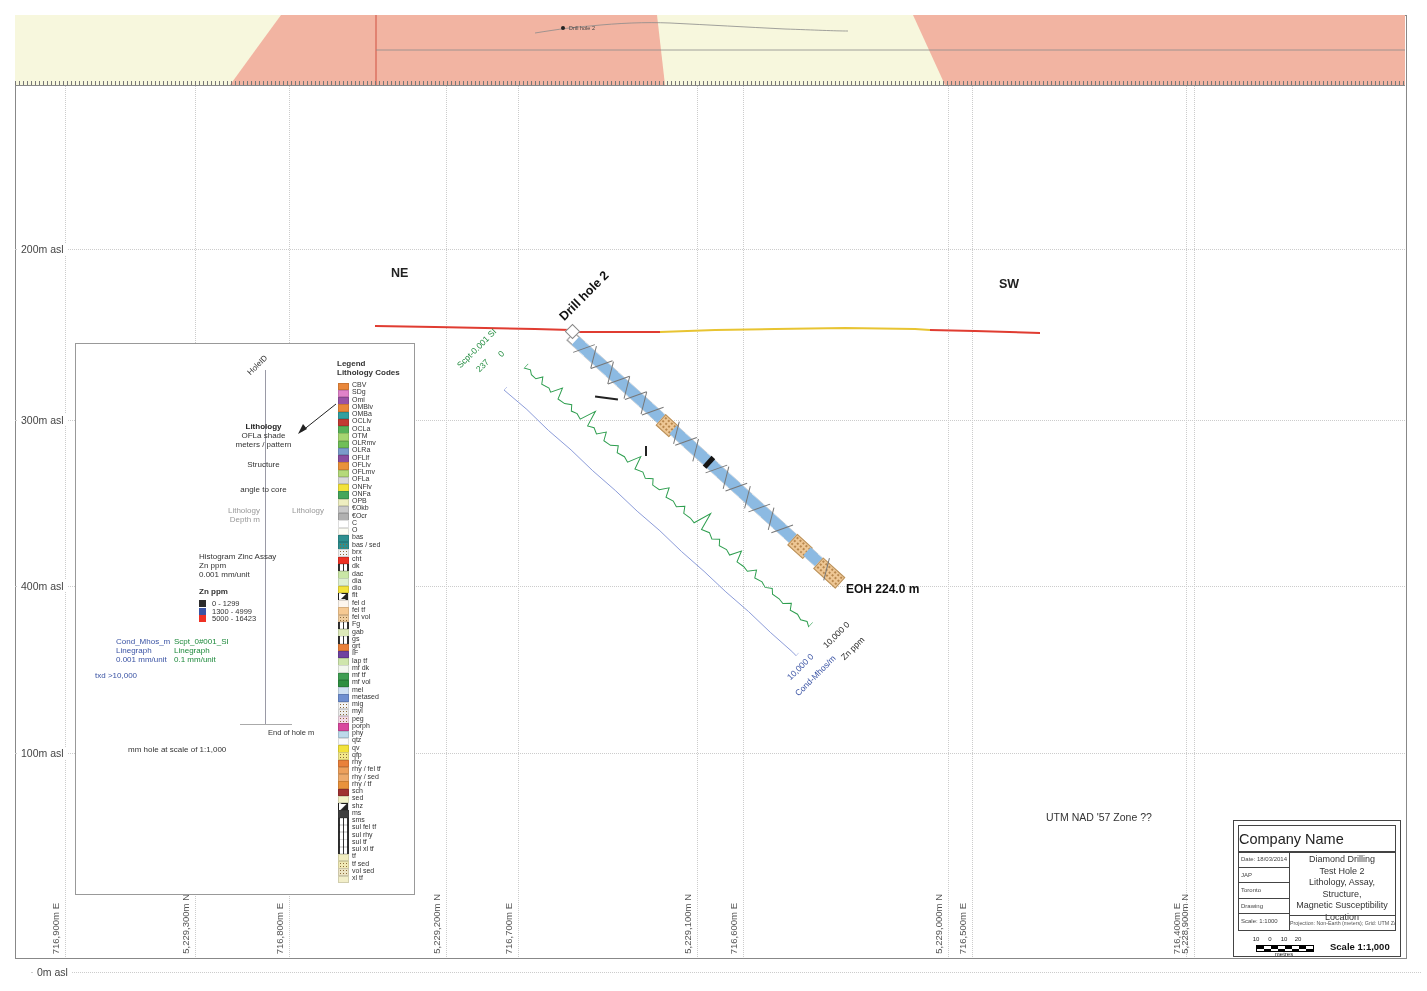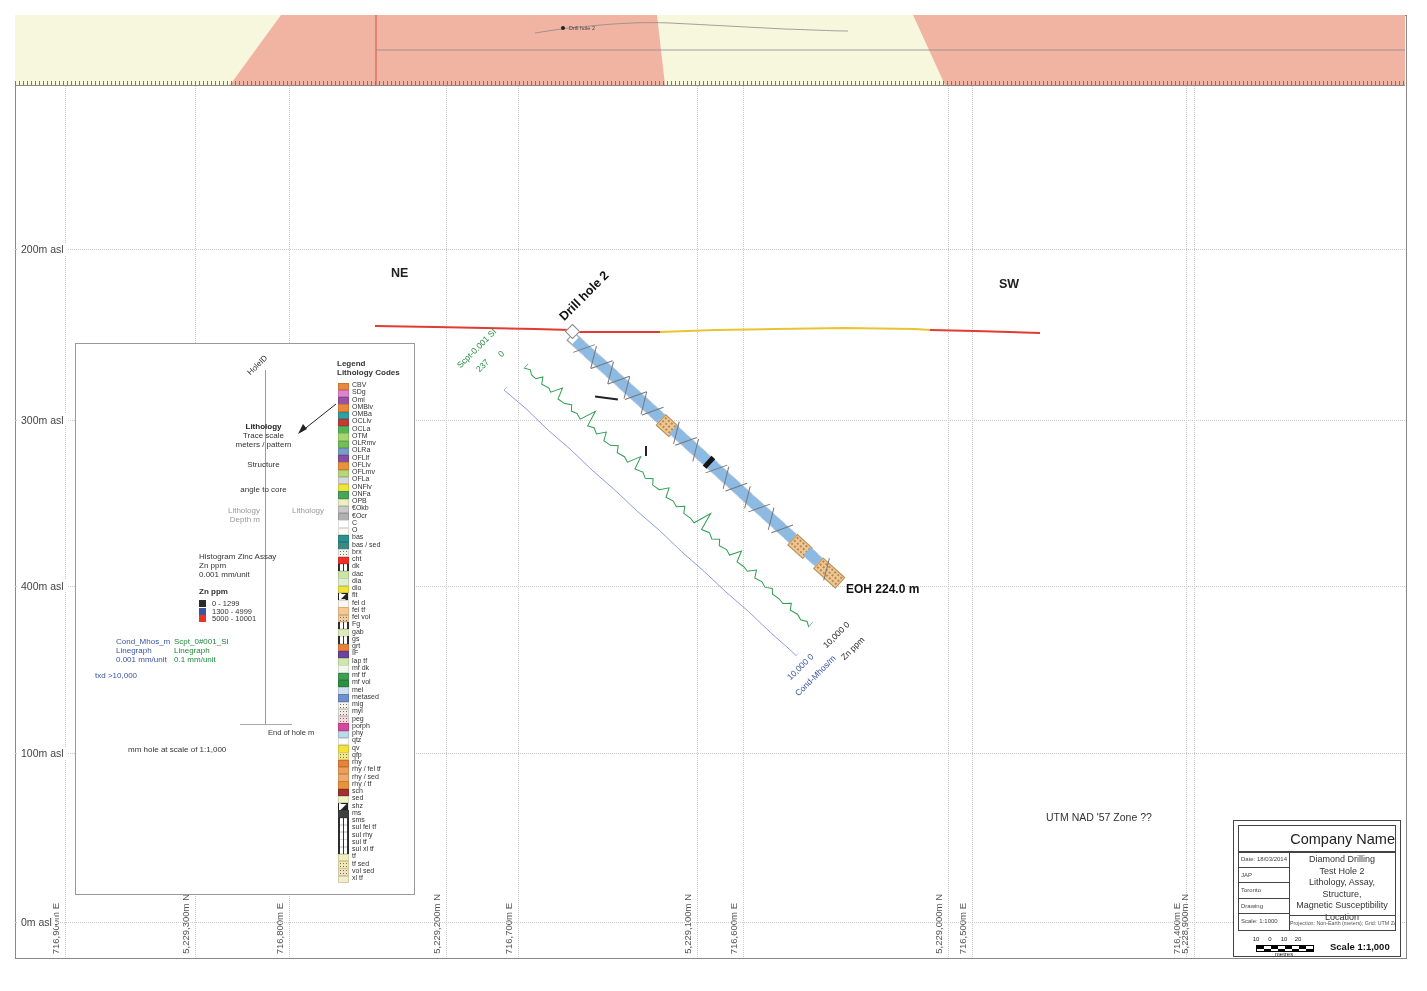--- a/index.html
+++ b/index.html
@@ -57,21 +57,21 @@
   .lrow .chip{position:absolute;left:0;top:0.5px;width:9px;height:5.5px;border:0.5px solid #00000022;}
   .lrow .code{position:absolute;left:14px;top:-1px;font-size:7px;color:#333;white-space:nowrap;}
   .znrow{position:absolute;left:123px;height:8px;}
   .znrow .chip{position:absolute;left:0;top:0;width:7px;height:7px;}
   .znrow .zlab{position:absolute;left:13px;top:-1px;font-size:7.5px;color:#333;white-space:nowrap;}
   
   #info-block{left:1049px;top:463px;font-size:11px;line-height:14.2px;color:#333;}
   #utm-note{left:1046px;top:811px;font-size:10.5px;color:#333;}
   #title-block{left:1233px;top:820px;width:166px;height:135px;background:#fff;border:1px solid #444;}
   #tb-header{position:absolute;left:4px;top:4px;width:156px;height:26px;border:1px solid #444;
-    text-align:right;line-height:26px;font-size:14.5px;color:#222;}
+    text-align:left;line-height:26px;font-size:14.5px;color:#222;}
   #tb-body{position:absolute;left:4px;top:30px;width:156px;height:78px;border:1px solid #444;}
   #tb-left{position:absolute;left:0;top:0;width:50px;height:100%;border-right:1px solid #444;}
   .tb-row{position:absolute;left:0;width:50px;height:15.6px;border-bottom:1px solid #444;
     font-size:6px;color:#444;line-height:15.6px;padding-left:2px;box-sizing:border-box;white-space:nowrap;overflow:hidden;}
   #tb-project{position:absolute;left:52px;top:2px;width:102px;font-size:9px;line-height:11.5px;
     text-align:center;color:#333;}
   #tb-proj-row{position:absolute;left:51px;bottom:0;width:105px;height:14px;border-top:1px solid #444;
     font-size:5.3px;color:#555;line-height:14px;text-align:center;white-space:nowrap;overflow:hidden;}
   #tb-scale-area{position:absolute;left:4px;top:108px;width:156px;height:24px;}
   #sb-bar{position:absolute;left:18px;top:16px;width:56px;height:5px;border:0.5px solid #000;}
@@ -131,21 +131,21 @@
     </div>
     <div class="hgrid" style="top: 420px;">
       <span class="elev-label">300m asl</span>
     </div>
     <div class="hgrid" style="top: 586px;">
       <span class="elev-label">400m asl</span>
     </div>
     <div class="hgrid" style="top: 753px;">
       <span class="elev-label">100m asl</span>
     </div>
-    <div class="hgrid" style="top: 922px;">
+    <div class="hgrid" style="top: 972px; margin-left: 16px;">
       <span class="elev-label">0m asl</span>
     </div>
 
   <div class="abs" id="plan-strip">
     <svg width="1390" height="70" viewBox="0 0 1390 70">
       <rect x="0" y="0" width="1390" height="70" fill="#f7f7dd"></rect>
       <polygon points="266,0 642,0 650,70 215,70" fill="#f2b4a2"></polygon>
       <polygon points="898,0 1390,0 1390,70 930,70" fill="#f2b4a2"></polygon>
       <line x1="361" y1="0" x2="361" y2="70" stroke="#d05040" stroke-width="1"></line>
       <line x1="361" y1="35" x2="1390" y2="35" stroke="#8a8a8a" stroke-width="0.8"></line>
@@ -247,21 +247,21 @@
     <span class="t" id="lg-holeid">HoleID</span>
     <div id="lg-line"></div>
     <div id="lg-endbar"></div>
 
     <svg class="abs" style="left:210px;top:52px;" width="60" height="45" viewBox="0 0 60 45">
       <line x1="50" y1="8" x2="16" y2="35" stroke="#222" stroke-width="1"></line>
       <polygon points="12,38 21,33 17,28" fill="#222"></polygon>
     </svg>
 
     <div class="t ctr" style="left:140px;top:78px;width:95px;font-weight:bold;color:#222;">Lithology</div>
-    <div class="t ctr" style="left:140px;top:87px;width:95px;">Trace scale</div>
+    <div class="t ctr" style="left:140px;top:87px;width:95px;">OFLa shade</div>
     <div class="t ctr" style="left:140px;top:96px;width:95px;">meters / pattern</div>
 
     <div class="t ctr" style="left:140px;top:116px;width:95px;">Structure</div>
     <div class="t ctr" style="left:140px;top:141px;width:95px;">angle to core</div>
 
     <div class="t gray" style="left:120px;top:162px;width:64px;text-align:right;">Lithology</div>
     <div class="t gray" style="left:120px;top:171px;width:64px;text-align:right;">Depth m</div>
     <div class="t gray" style="left:216px;top:162px;">Lithology</div>
 
     <div class="t" style="left:123px;top:208px;">Histogram Zinc Assay</div>
@@ -272,21 +272,21 @@
     <div class="znrow" style="top: 256px;">
         <span class="chip" style="background: rgb(43, 43, 43);"></span>
         <span class="zlab">0 - 1299</span>
       </div>
       <div class="znrow" style="top: 263.5px;">
         <span class="chip" style="background: rgb(58, 83, 164);"></span>
         <span class="zlab">1300 - 4999</span>
       </div>
       <div class="znrow" style="top: 271px;">
         <span class="chip" style="background: rgb(238, 49, 36);"></span>
-        <span class="zlab">5000 - 10001</span>
+        <span class="zlab">5000 - 16423</span>
       </div>
 
     <div class="t" style="left:40px;top:293px;color:#3a53a4;">Cond_Mhos_m</div>
     <div class="t" style="left:40px;top:302px;color:#3a53a4;">Linegraph</div>
     <div class="t" style="left:40px;top:311px;color:#3a53a4;">0.001 mm/unit</div>
 
     <div class="t" style="left:98px;top:293px;color:#1e8a3c;">Scpt_0#001_SI</div>
     <div class="t" style="left:98px;top:302px;color:#1e8a3c;">Linegraph</div>
     <div class="t" style="left:98px;top:311px;color:#1e8a3c;">0.1 mm/unit</div>
 

